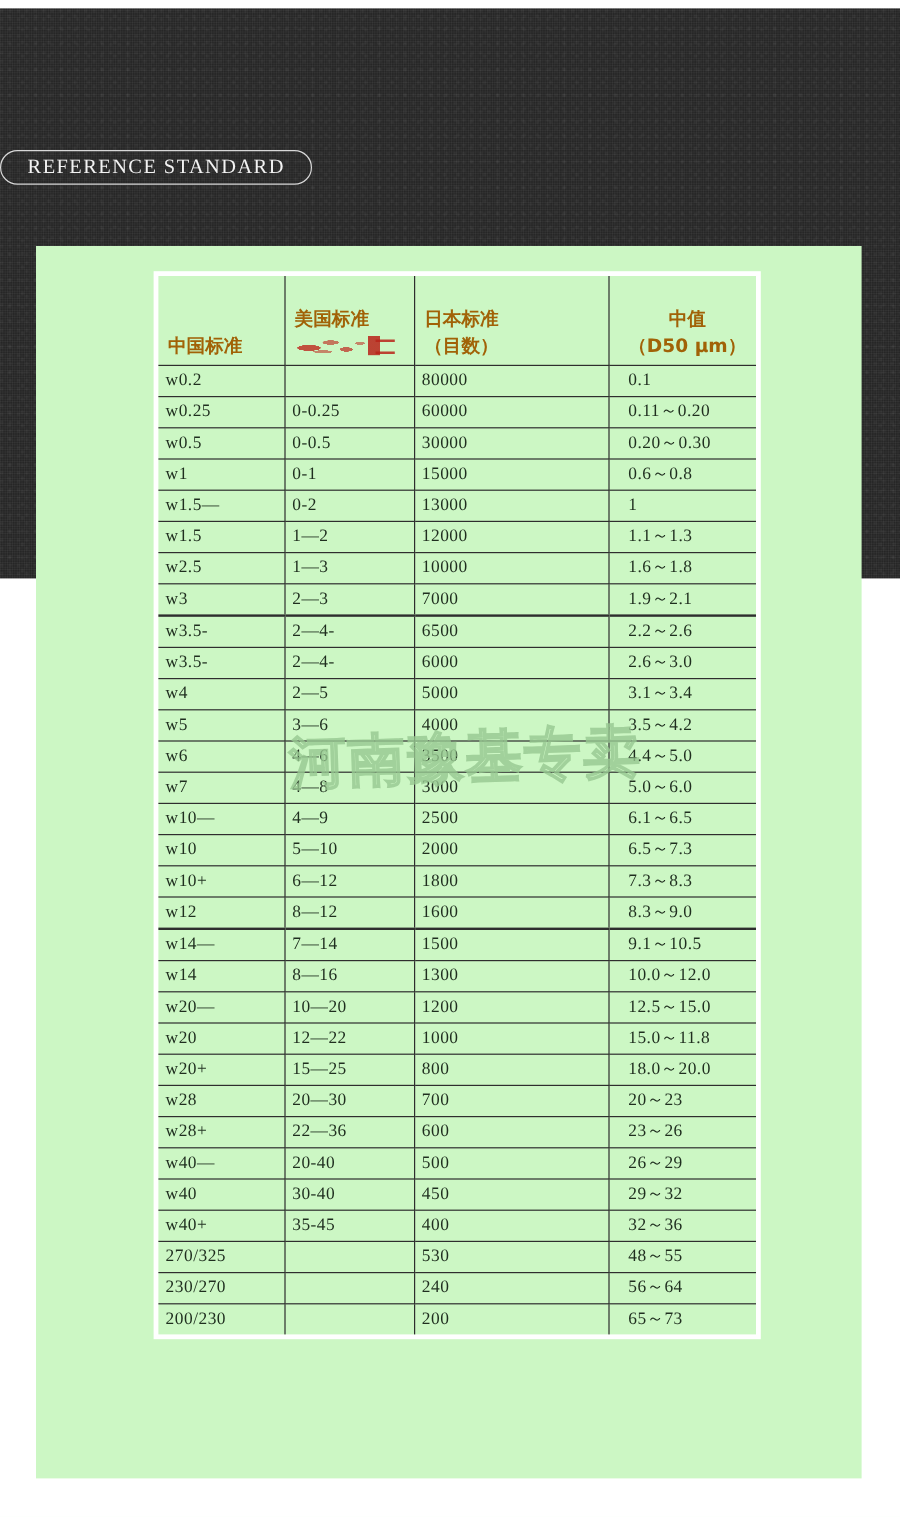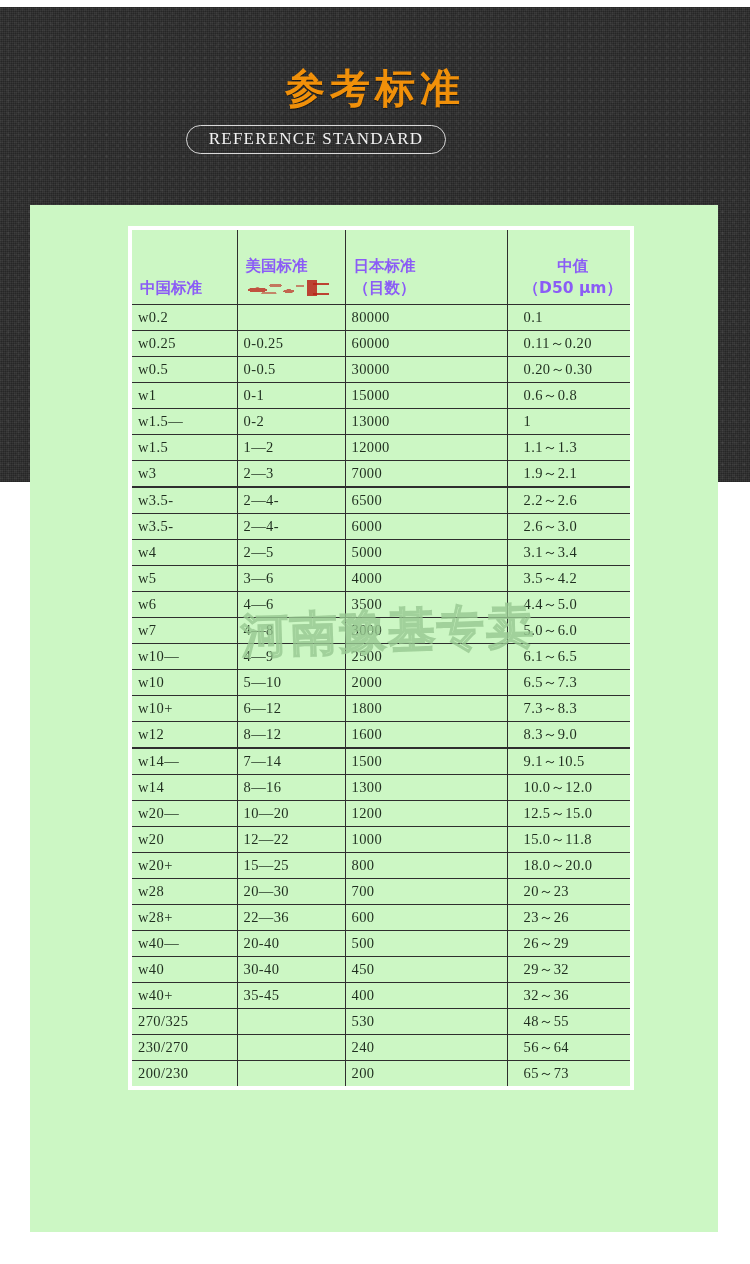--- a/index.html
+++ b/index.html
@@ -29,21 +29,21 @@
     text-align:center;
     font-family:"DejaVu Sans","Liberation Sans",sans-serif;
     font-weight:bold;
     font-size:40px;
     letter-spacing:5px;
     color:#f0900a;
     text-shadow:0 1px 1px rgba(0,0,0,.55);
     white-space:nowrap;
   }
   .banner-sub-wrap{
-    position:absolute;left:12px;top:118px;width:608px;text-align:center;
+    position:absolute;left:0;top:118px;width:608px;
   }
   .banner-sub{
     display:inline-block;
     border:1px solid #d8d8d8;
     border-radius:16px;
     padding:4px 22px 5px 22px;
     color:#f2f2f2;
     font-family:"Liberation Serif","DejaVu Serif",serif;
     font-size:17px;
     letter-spacing:1.2px;
@@ -97,21 +97,21 @@
     padding:0 0 0 6px;
     vertical-align:middle;
     text-align:left;
     background:transparent;
   }
   table.spec th:last-child, table.spec td:last-child{border-right:none;padding-left:16px;}
 
   table.spec thead th{
     height:69px;
     border-bottom:1px solid #2e2e2e;
-    color:#8b5cf6;
+    color:#a16207;
     font-family:"DejaVu Sans","Liberation Sans",sans-serif;
     font-weight:bold;
     font-size:15.5px;
     line-height:1.42;
     padding-left:8px;
     vertical-align:bottom;
     padding-bottom:5px;
     white-space:nowrap;
   }
   table.spec thead th.ctr{text-align:center;padding-left:8px;}
@@ -146,21 +146,20 @@
   }
   table.spec tbody tr.thick > td{border-bottom-width:2px;}
   table.spec tbody tr:last-child > td{border-bottom:none;font-family:Liberation Serif, serif;}
 </style>
 </head>
 <body>
 
 <div id="page">
 
   <div class="banner">
-    <div class="banner-title">参考标准</div>
     <div class="banner-sub-wrap">
       <span class="banner-sub">REFERENCE  STANDARD</span>
     </div>
   </div>
 
   <div class="green-panel"></div>
 
   <div class="watermark">河南豫基专卖</div>
 
   <div class="table-shell">
@@ -221,20 +220,26 @@
             <td>0-2</td>
             <td>13000</td>
             <td>1</td>
           </tr>
           <tr>
             <td>w1.5</td>
             <td>1—2</td>
             <td>12000</td>
             <td>1.1～1.3</td>
           </tr>
+          <tr>
+            <td>w2.5</td>
+            <td>1—3</td>
+            <td>10000</td>
+            <td>1.6～1.8</td>
+          </tr>
           <tr class="thick">
             <td>w3</td>
             <td>2—3</td>
             <td>7000</td>
             <td>1.9～2.1</td>
           </tr>
           <tr>
             <td>w3.5-</td>
             <td>2—4-</td>
             <td>6500</td>

